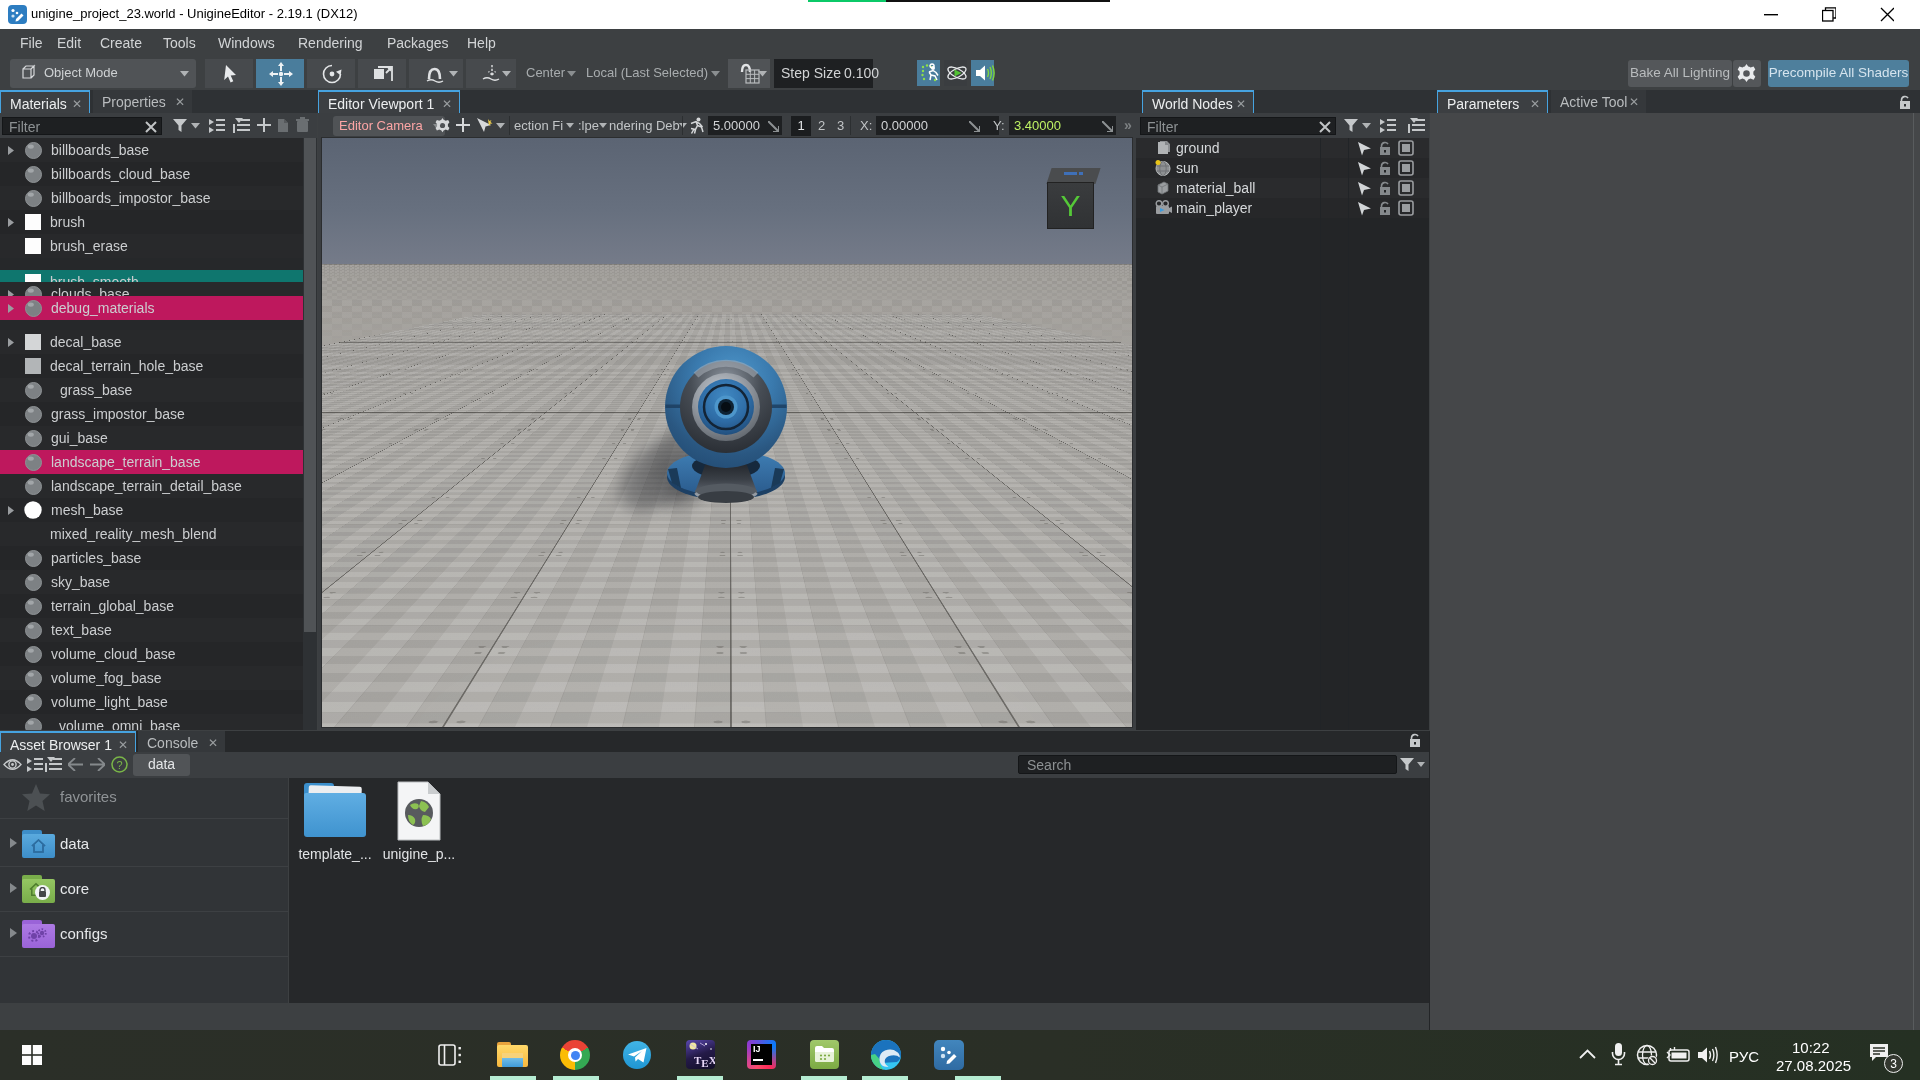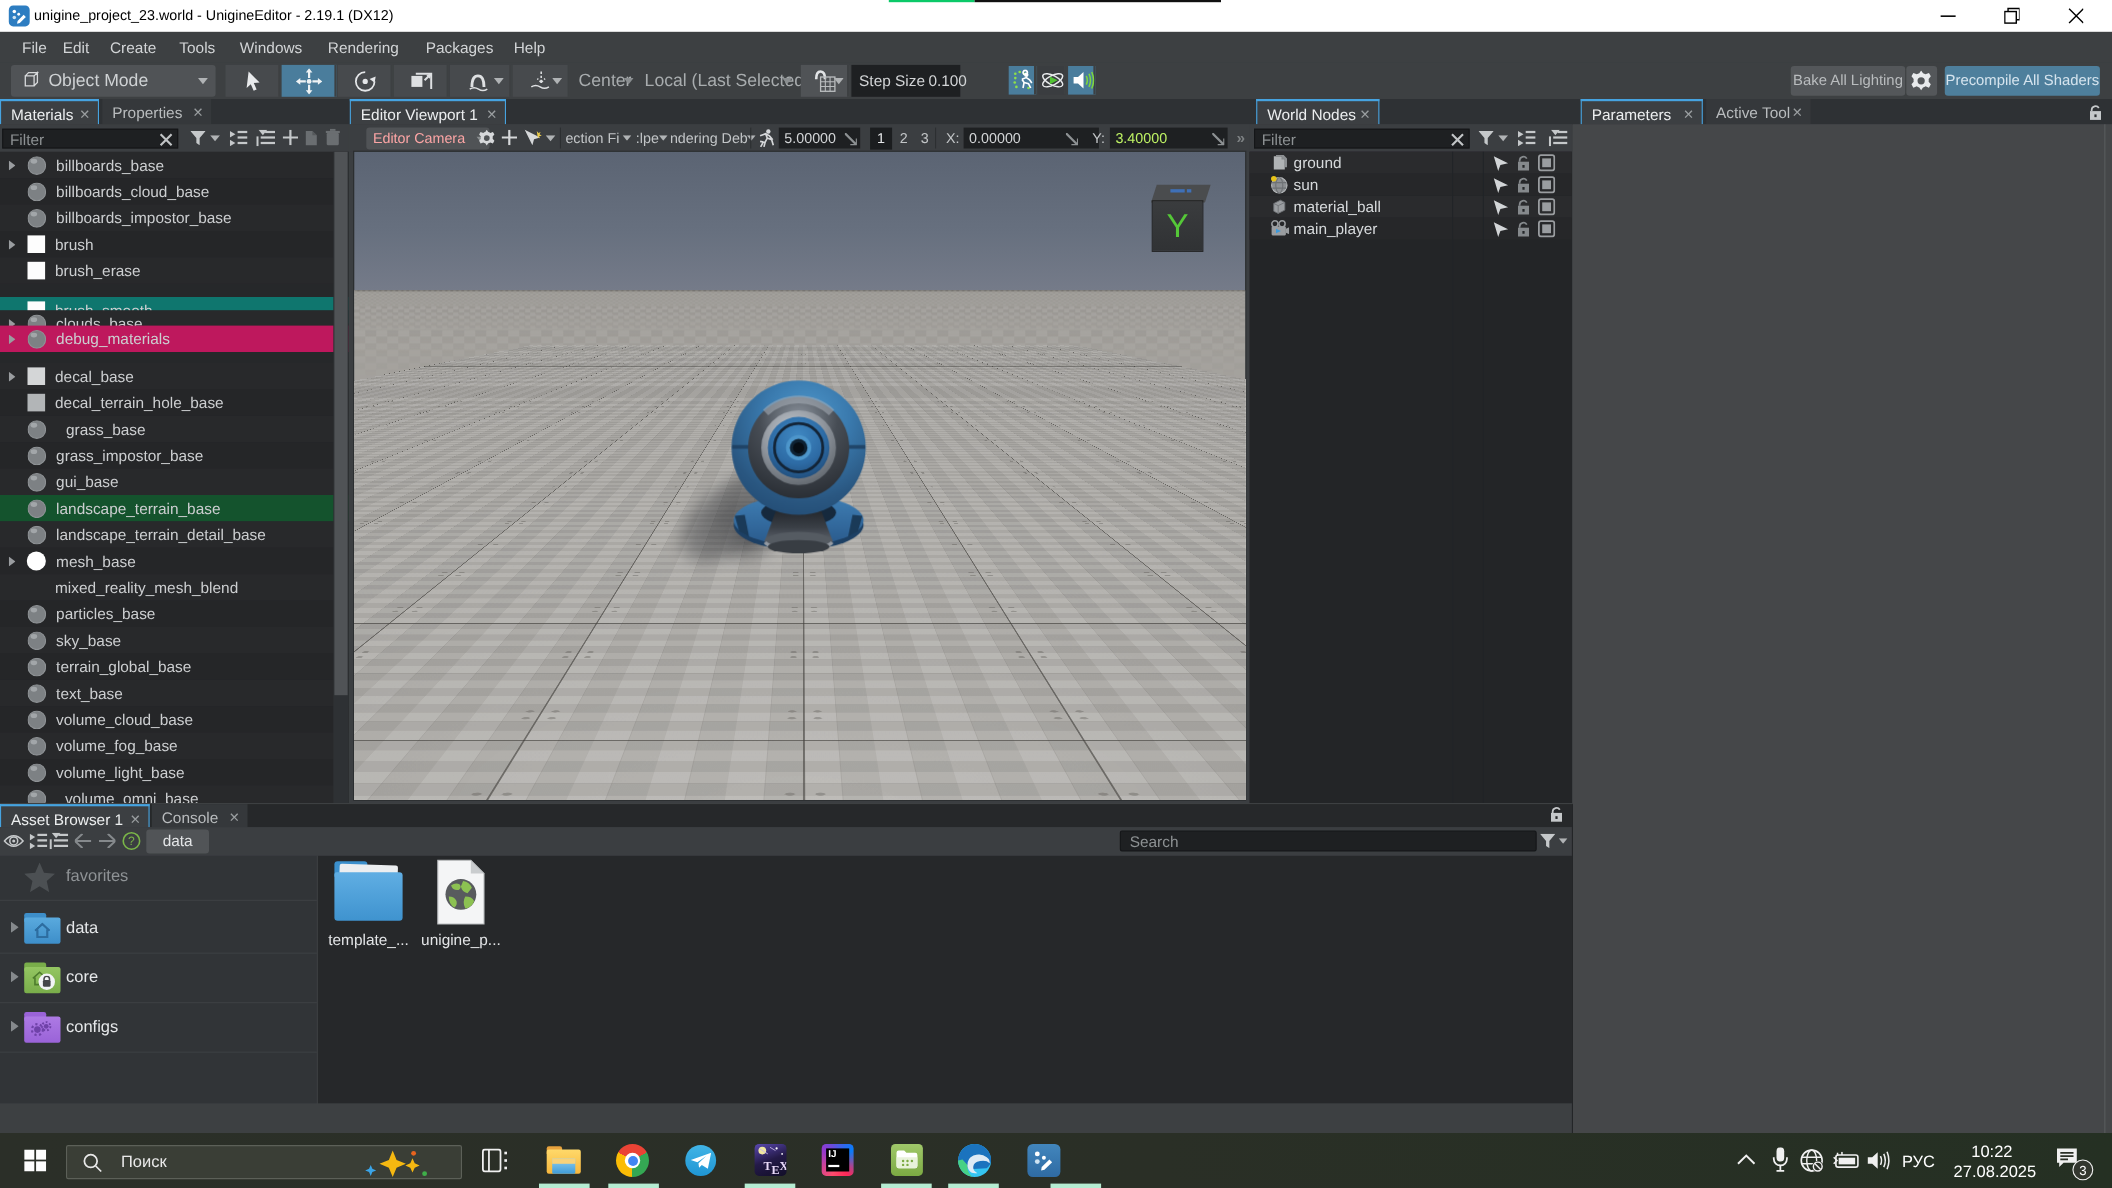--- a/index.html
+++ b/index.html
@@ -9,21 +9,21 @@
 #titlebar .ttext{position:absolute;left:31px;top:6px;font-size:13px;color:#000}
 #appicon{position:absolute;left:8px;top:5px;width:19px;height:19px;border-radius:4px;background:#2d7dc1}
 #greenbar{position:absolute;left:808px;top:0;width:78px;height:2px;background:#0bc968}
 #blackbar{position:absolute;left:886px;top:0;width:224px;height:2px;background:#111}
 .winbtn{position:absolute;top:0;width:14px;height:29px}
 
 #menubar{position:absolute;left:0;top:29px;width:1920px;height:28px;background:#3d4042;color:#d2d4d6;font-size:14px}
 #menubar span{position:absolute;top:6px}
 
 #toolbar{position:absolute;left:0;top:57px;width:1920px;height:33px;background:#3d4042}
-.combo{position:absolute;background:#505356;border-radius:3px;color:#cfd2d4;font-size:16px;white-space:nowrap}
+.combo{position:absolute;background:#505356;border-radius:3px;color:#cfd2d4;font-size:13px;white-space:nowrap}
 .toolbtn{position:absolute;top:2px;width:50px;height:29px;background:#474a4d;display:flex;align-items:center;justify-content:center;box-shadow:inset -2px 0 0 #3d4042}
 
 .tabrow{position:absolute;height:23px;background:#2e3134}
 .tab{position:absolute;top:0;height:23px;font-size:14px;color:#b9bcbe;background:#35383b;white-space:nowrap}.tab>span:first-child{position:absolute;left:9px;top:4px}
 .tab.active{background:#3c3f42;color:#eceeef;border-top:2px solid #46a3e0;border-left:1px solid #46a3e0;border-right:1px solid #46a3e0}
 .tab .x{position:absolute;right:7px;top:5px;color:#9a9ea0;font-size:12px;left:auto}
 
 .filterrow{position:absolute;height:25px;background:#3b3e41}
 .finput{position:absolute;background:#1e2022;border:1px solid #141618;color:#8d9193;font-size:14px}
 .panel{position:absolute;background:#26282a}
@@ -380,21 +380,21 @@
       </div>
 <div class="row" style="top:288px;background:#28292b">
         <svg width="17" height="17" style="margin-left:25px">
           <defs></defs>
           <circle cx="8.5" cy="8.5" r="8" fill="#7d8184"></circle>
           <circle cx="8.5" cy="8.5" r="8" fill="none" stroke="#8e9295" stroke-width="1"></circle>
           <ellipse cx="5.8" cy="4.6" rx="3" ry="2.2" fill="#a2a6a9"></ellipse>
         </svg>
         <span class="mtext" style="margin-left:9px">gui_base</span>
       </div>
-<div class="row" style="top:312px;background:#14532d">
+<div class="row" style="top:312px;background:#be185d">
         <svg width="17" height="17" style="margin-left:25px">
           <defs></defs>
           <circle cx="8.5" cy="8.5" r="8" fill="#7d8184"></circle>
           <circle cx="8.5" cy="8.5" r="8" fill="none" stroke="#8e9295" stroke-width="1"></circle>
           <ellipse cx="5.8" cy="4.6" rx="3" ry="2.2" fill="#a2a6a9"></ellipse>
         </svg>
         <span class="mtext" style="margin-left:9px">landscape_terrain_base</span>
       </div>
 <div class="row" style="top:336px;background:#28292b">
         <svg width="17" height="17" style="margin-left:25px">
@@ -890,34 +890,20 @@
 
 <div class="abs" style="left:1429px;top:731px;width:1px;height:299px;background:#232527"></div>
 
 <div id="taskbar">
  <svg class="abs" style="left:22px;top:15px" width="20" height="20" viewBox="0 0 20 20" fill="#fdfdfd">
         <rect x="0" y="0" width="9.2" height="9.2"></rect>
         <rect x="10.8" y="0" width="9.2" height="9.2"></rect>
         <rect x="0" y="10.8" width="9.2" height="9.2"></rect>
         <rect x="10.8" y="10.8" width="9.2" height="9.2"></rect>
       </svg>
- <div class="abs" style="left:60px;top:11px;width:360px;height:31px;background:#3a3e36;border:1px solid #5c6058;border-radius:2px">
-  <svg class="abs" style="left:14px;top:6px" width="18" height="18" viewBox="0 0 18 18">
-          <circle cx="7.5" cy="7.5" r="5.8" fill="none" stroke="#e8e8e8" stroke-width="1.6"></circle>
-          <path d="M12 12 L17 17" stroke="#e8e8e8" stroke-width="1.6"></path>
-        </svg>
-  <span class="abs" style="left:49px;top:6px;font-size:15px;color:#e8e8e8">Поиск</span>
-  <svg class="abs" style="left:268px;top:2px" width="80" height="27" viewBox="0 0 80 27">
-   <path d="M28 2 L31.5 10.5 L40 14 L31.5 17.5 L28 26 L24.5 17.5 L16 14 L24.5 10.5 Z" fill="#f5b811"></path>
-   <path d="M46 9 L48 13.5 L52.5 15.5 L48 17.5 L46 22 L44 17.5 L39.5 15.5 L44 13.5 Z" fill="#f5b811"></path>
-   <path d="M8 15 L9.5 18.5 L13 20 L9.5 21.5 L8 25 L6.5 21.5 L3 20 L6.5 18.5 Z" fill="#3aa4e8"></path>
-   <circle cx="47" cy="4.5" r="2.2" fill="#e8641f"></circle>
-   <circle cx="57" cy="23" r="2.2" fill="#3fae49"></circle>
-  </svg>
- </div>
  <svg class="abs" style="left:438px;top:14px" width="24" height="22" viewBox="0 0 24 22">
         <rect x="1" y="1" width="16" height="20" rx="2" fill="none" stroke="#f0f0f0" stroke-width="1.6"></rect>
         <path d="M6.5 1 V21" stroke="#f0f0f0" stroke-width="1.6"></path>
         <rect x="20.5" y="3" width="2.4" height="2.4" fill="#f0f0f0"></rect>
         <rect x="20.5" y="9.8" width="2.4" height="2.4" fill="#f0f0f0"></rect>
         <rect x="20.5" y="16.6" width="2.4" height="2.4" fill="#f0f0f0"></rect>
       </svg>
 
  <div class="abs" style="left:497px;top:10px;width:31px;height:29px">
   <div class="abs" style="left:0;top:2px;width:14px;height:7px;background:#e8a33d;border-radius:2px 2px 0 0"></div>

